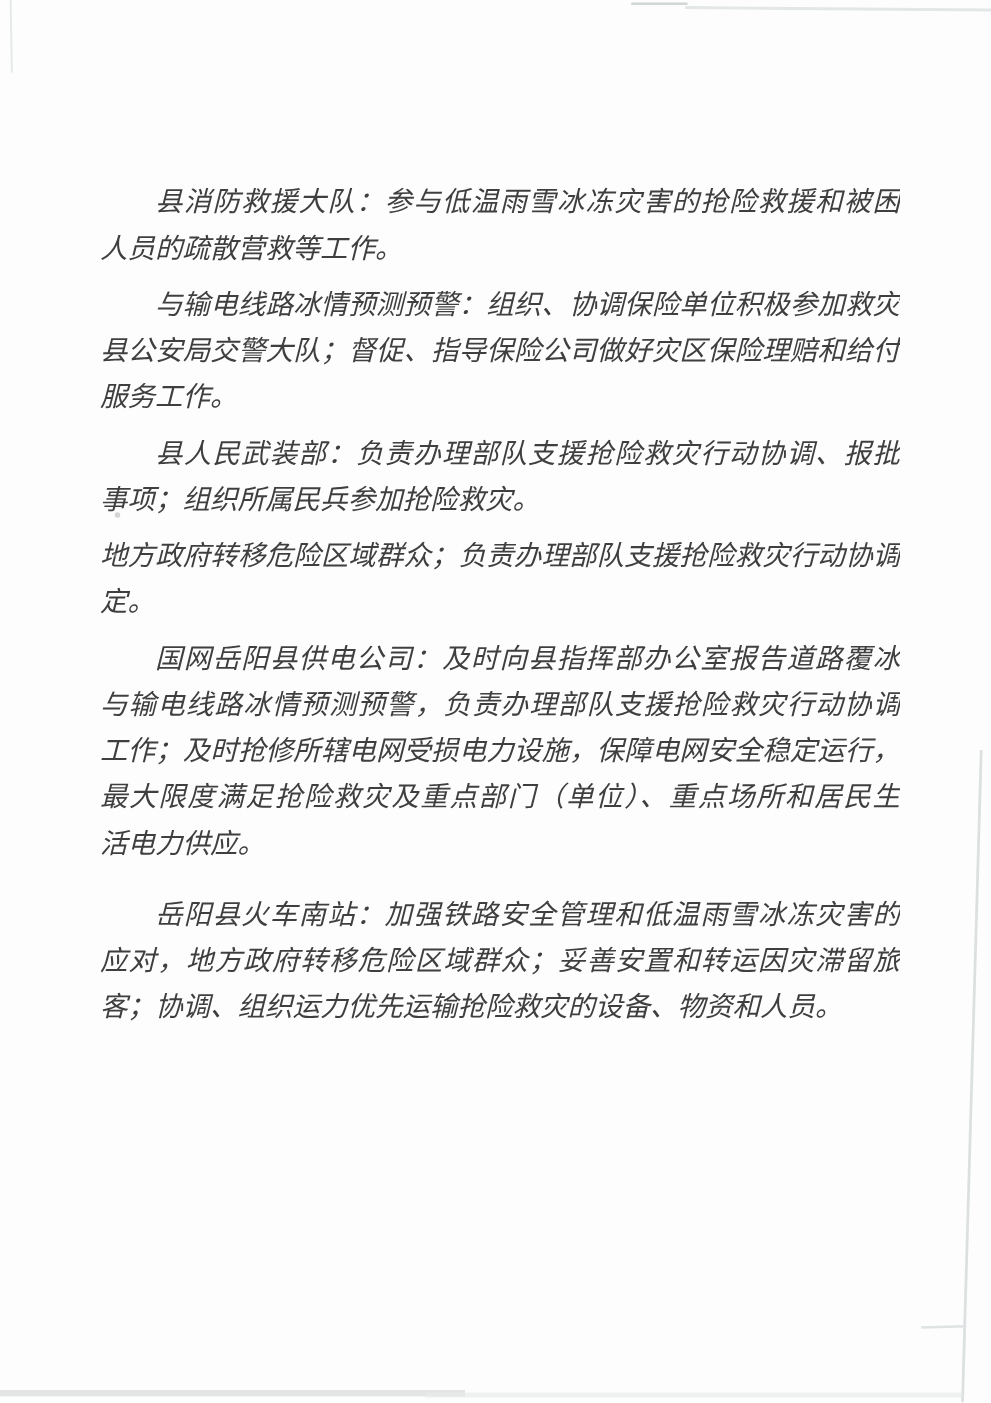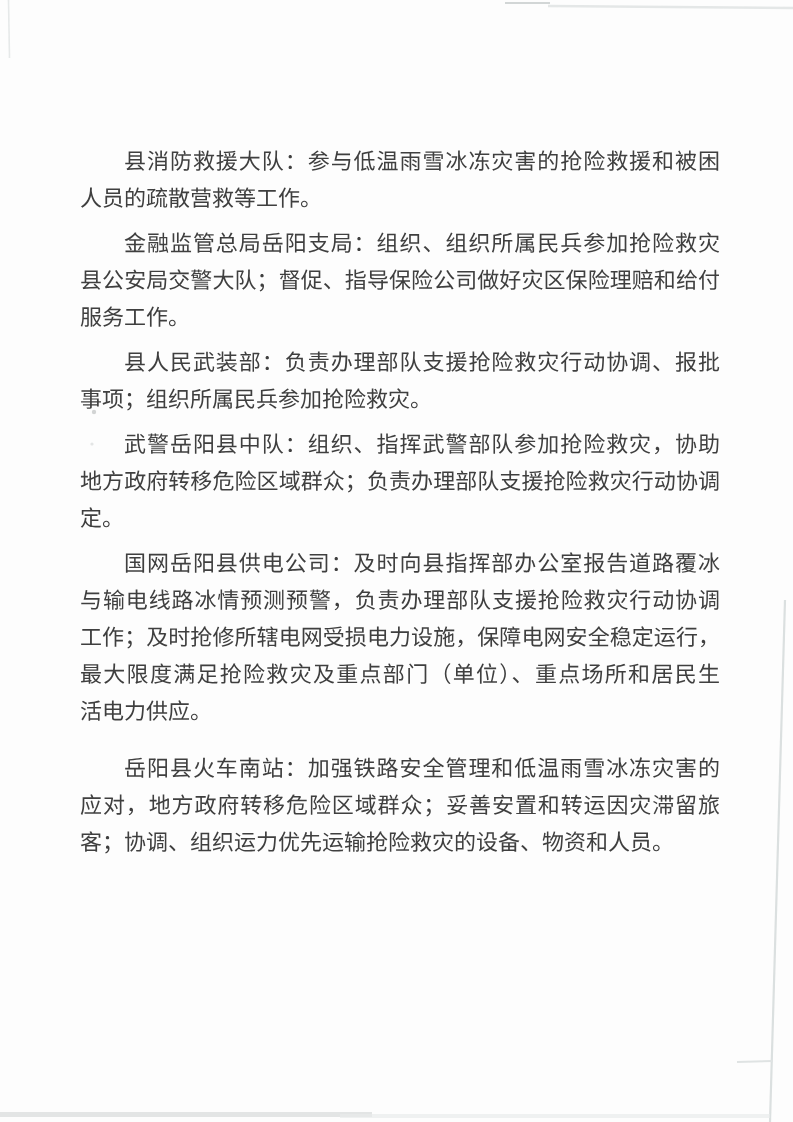--- a/index.html
+++ b/index.html
@@ -16,20 +16,21 @@
     overflow: hidden;
   }
   .doc {
     position: absolute;
     left: 80px;
     top: 143px;
     width: 640px;
     color: #3f3f3f;
     font-size: 22px;
     line-height: 37px;
+    font-style: italic;
   }
   .para {
     margin: 0 0 8px 0;
   }
   .para.extra-gap {
     margin-top: 20px;
   }
   .line {
     text-align: justify;
     text-align-last: justify;
@@ -59,32 +60,31 @@
 <div class="page">
 
   <div class="doc">
 
     <div class="para">
       <div class="line pfirst">县消防救援大队：参与低温雨雪冰冻灾害的抢险救援和被困</div>
       <div class="line plast">人员的疏散营救等工作。</div>
     </div>
 
     <div class="para">
-      <div class="line pfirst">金融监管总局岳阳支局：组织、组织所属民兵参加抢险救灾</div>
+      <div class="line pfirst">与输电线路冰情预测预警：组织、协调保险单位积极参加救灾</div>
       <div class="line">县公安局交警大队；督促、指导保险公司做好灾区保险理赔和给付</div>
       <div class="line plast">服务工作。</div>
     </div>
 
     <div class="para">
       <div class="line pfirst">县人民武装部：负责办理部队支援抢险救灾行动协调、报批</div>
       <div class="line plast">事项；组织所属民兵参加抢险救灾。</div>
     </div>
 
     <div class="para">
-      <div class="line pfirst">武警岳阳县中队：组织、指挥武警部队参加抢险救灾，协助</div>
       <div class="line">地方政府转移危险区域群众；负责办理部队支援抢险救灾行动协调</div>
       <div class="line plast">定。</div>
     </div>
 
 
     <div class="para">
       <div class="line pfirst">国网岳阳县供电公司：及时向县指挥部办公室报告道路覆冰</div>
       <div class="line">与输电线路冰情预测预警，负责办理部队支援抢险救灾行动协调</div>
       <div class="line">工作；及时抢修所辖电网受损电力设施，保障电网安全稳定运行，</div>
       <div class="line">最大限度满足抢险救灾及重点部门（单位）、重点场所和居民生</div>

